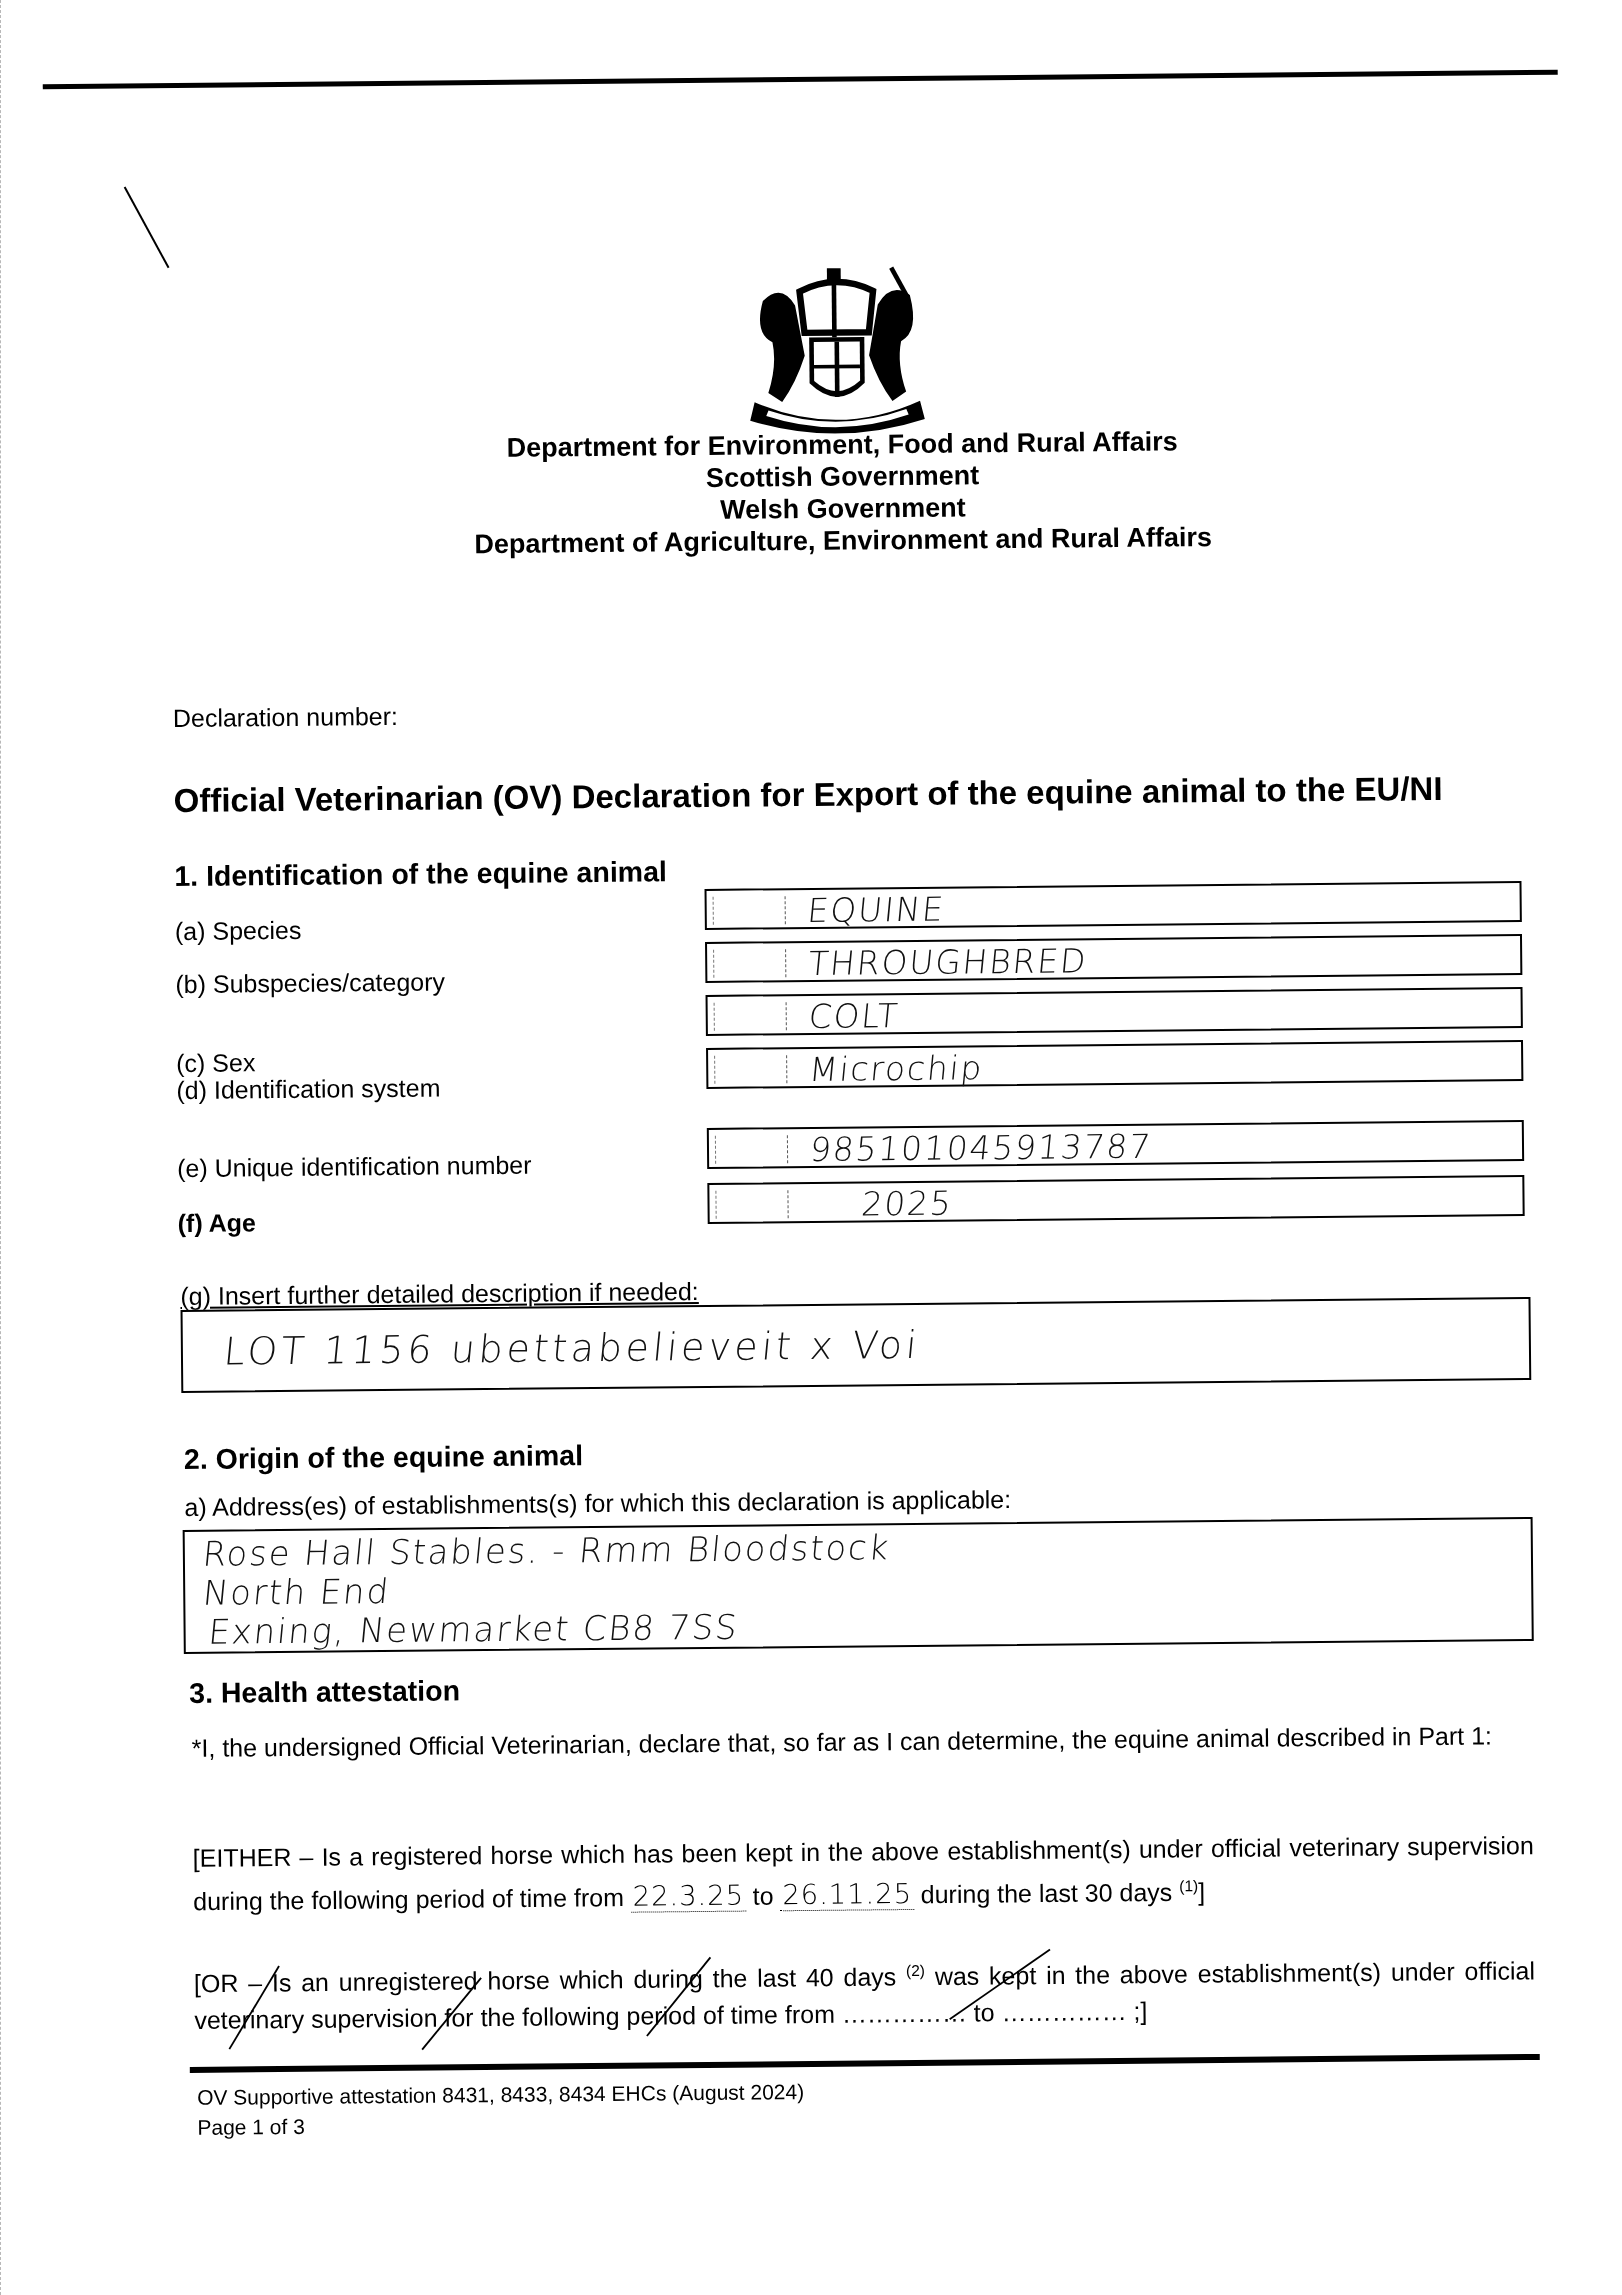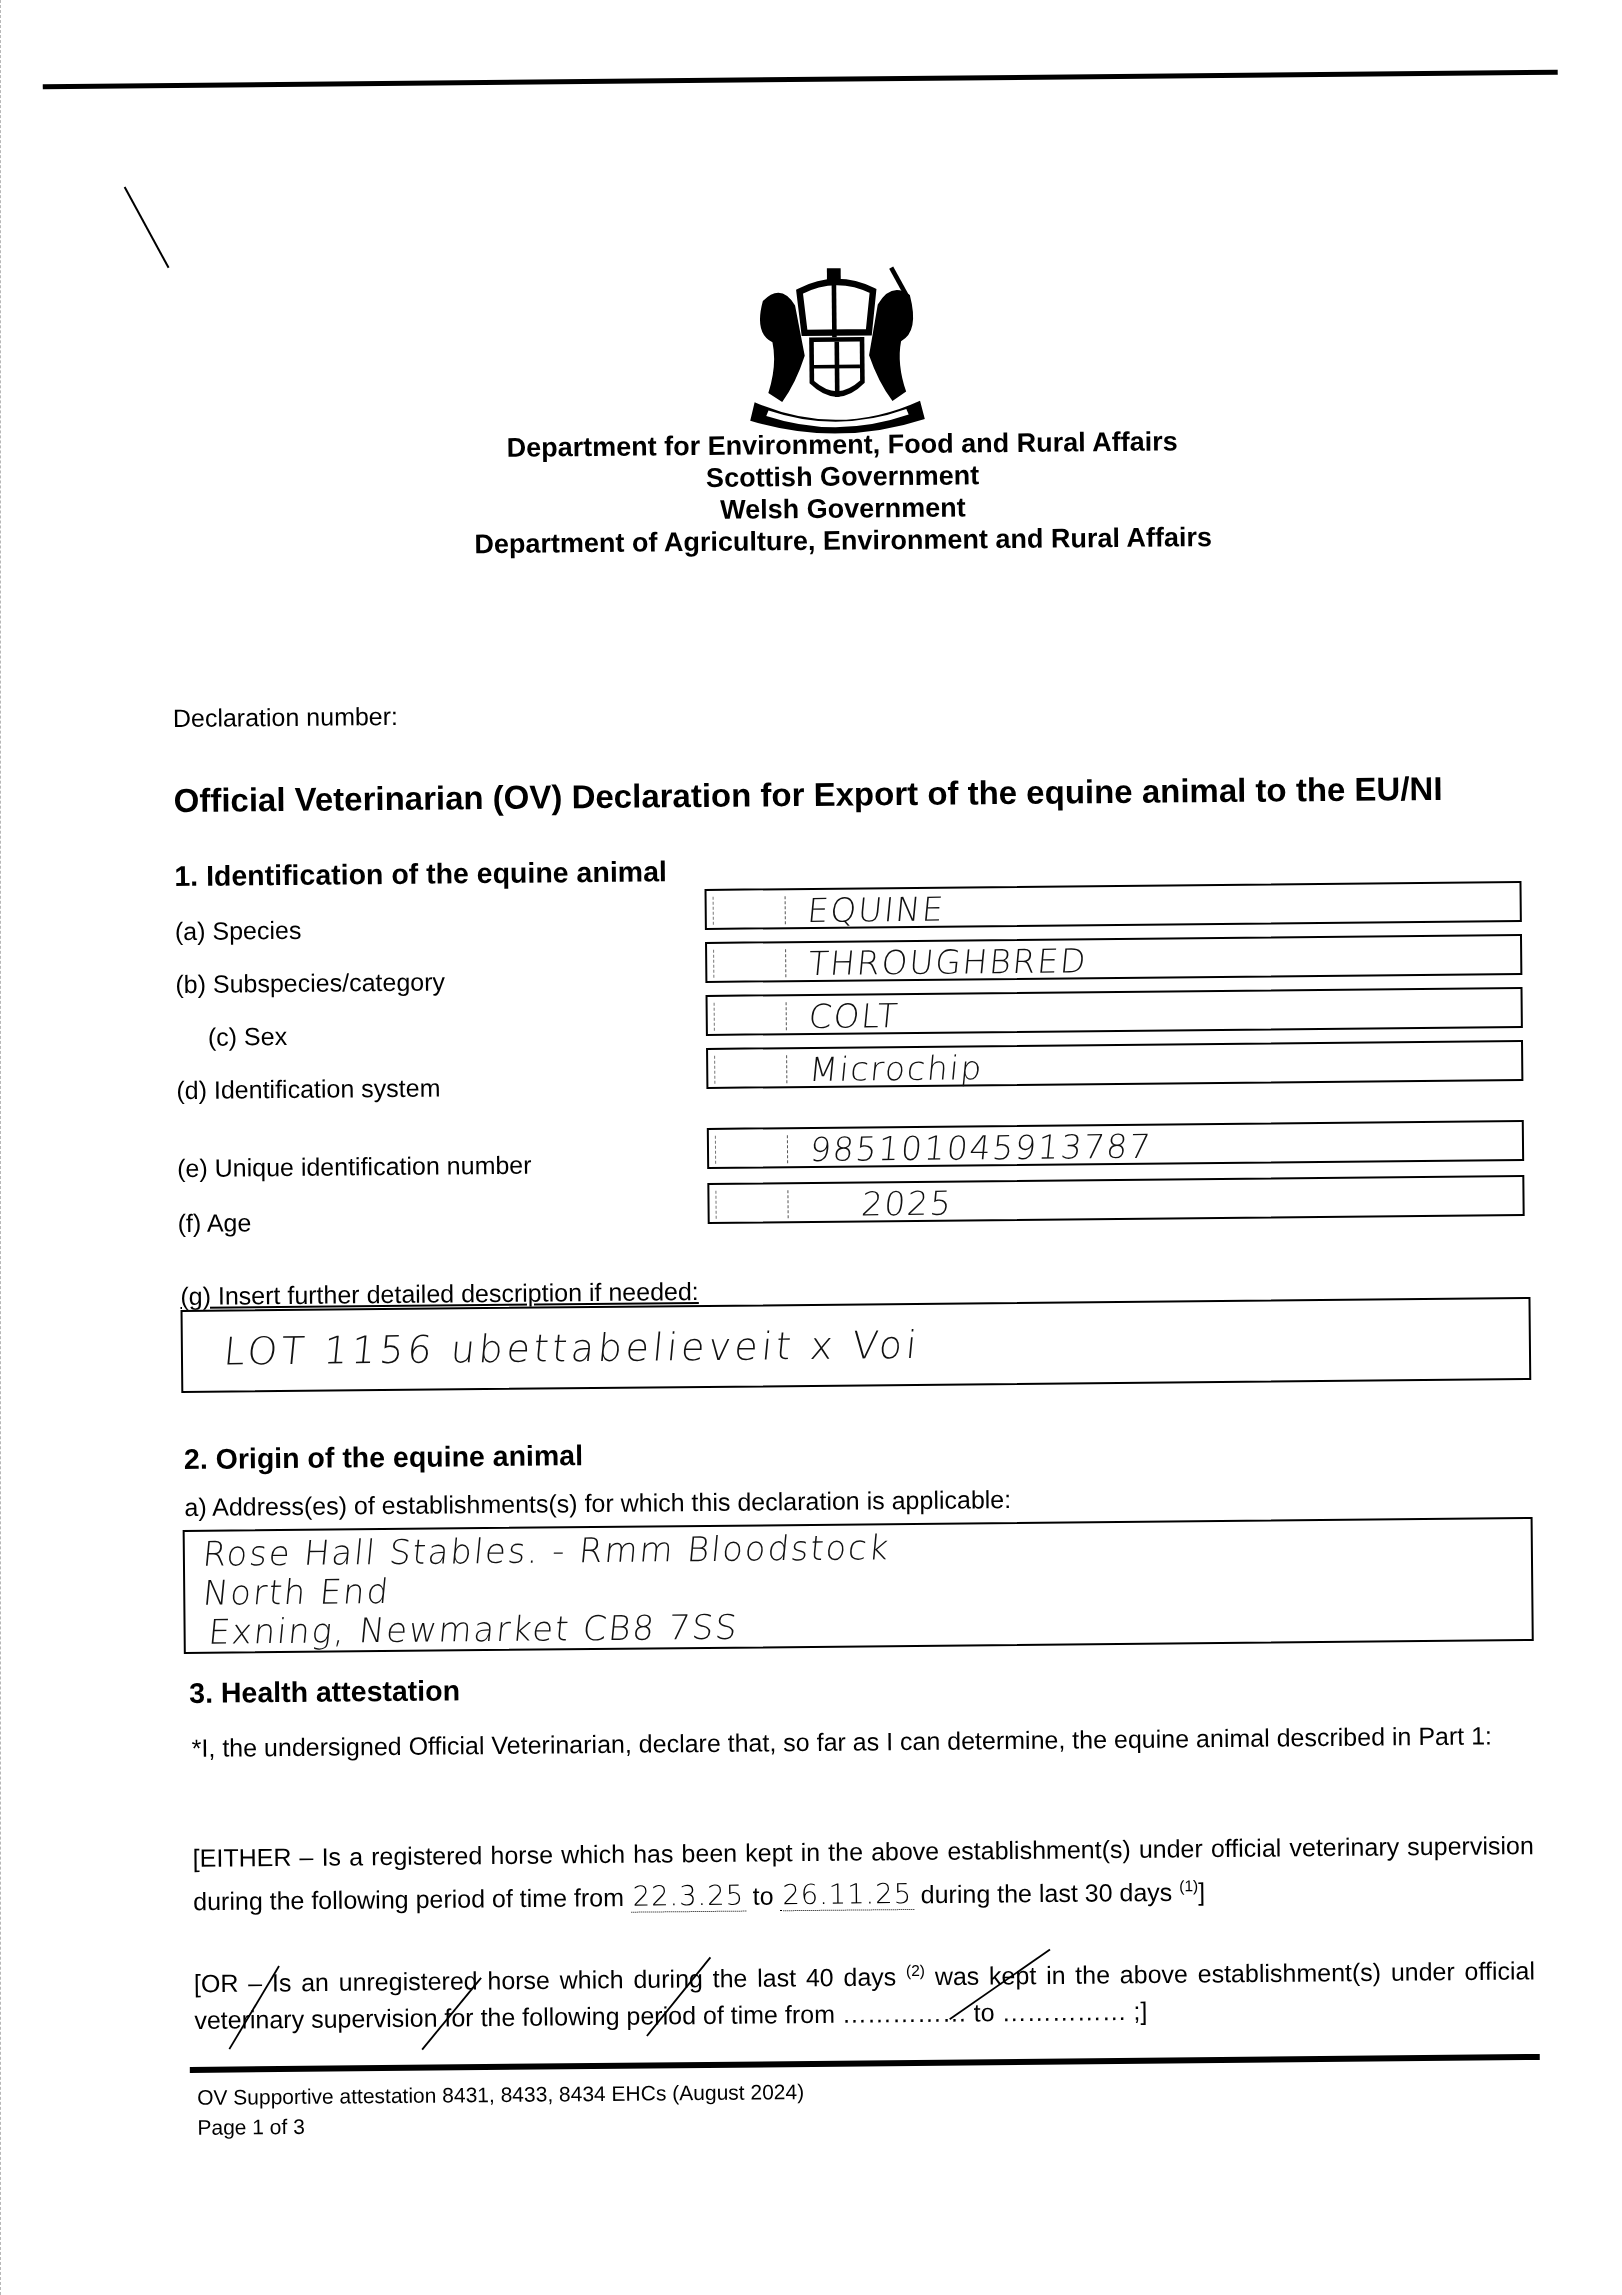--- a/index.html
+++ b/index.html
@@ -134,42 +134,42 @@
     <span class="handwriting">EQUINE</span>
   </div>
 
   <div class="field-label" style="top:964px;">(b) Subspecies/category</div>
   <div class="field-box" style="top:941px;">
     <span class="tick-l"></span>
       <span class="tick"></span>
     <span class="handwriting">THROUGHBRED</span>
   </div>
 
-  <div class="field-label" style="top:1017px;margin-left:32px;">(c) Sex</div>
+  <div class="field-label" style="top:1043px;">(c) Sex</div>
   <div class="field-box" style="top:994px;">
     <span class="tick-l"></span>
       <span class="tick"></span>
     <span class="handwriting">COLT</span>
   </div>
 
   <div class="field-label" style="top:1070px;">(d) Identification system</div>
   <div class="field-box" style="top:1047px;">
     <span class="tick-l"></span>
       <span class="tick"></span>
     <span class="handwriting">Microchip</span>
   </div>
 
   <div class="field-label" style="top:1148px;">(e) Unique identification number</div>
   <div class="field-box" style="top:1127px;">
     <span class="tick-l"></span>
       <span class="tick"></span>
     <span class="handwriting">985101045913787</span>
   </div>
 
-  <div class="field-label" style="top:1203px;">(f) Age</div>
+  <div class="field-label" style="top:1203px;font-weight:bold;">(f) Age</div>
   <div class="field-box" style="top:1182px;">
     <span class="tick-l"></span>
       <span class="tick"></span>
     <span class="handwriting" style="left:152px;">2025</span>
   </div>
 
   <div class="sublabel" style="left:179px; top:1276px; text-decoration: underline;">(g) Insert further detailed description if needed:</div>
   <div class="big-box" style="top:1304px; height:83px;">
     <span class="handwriting" style="top:18.4px; font-size:38px; letter-spacing:3.7px;">LOT  1156   ubettabelieveit  x  Voi</span>
   </div>

